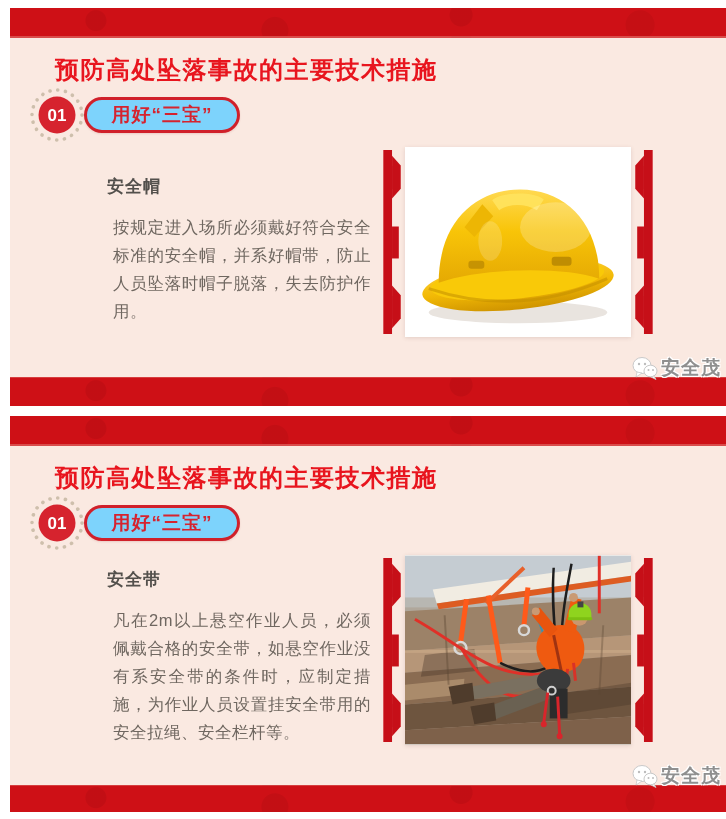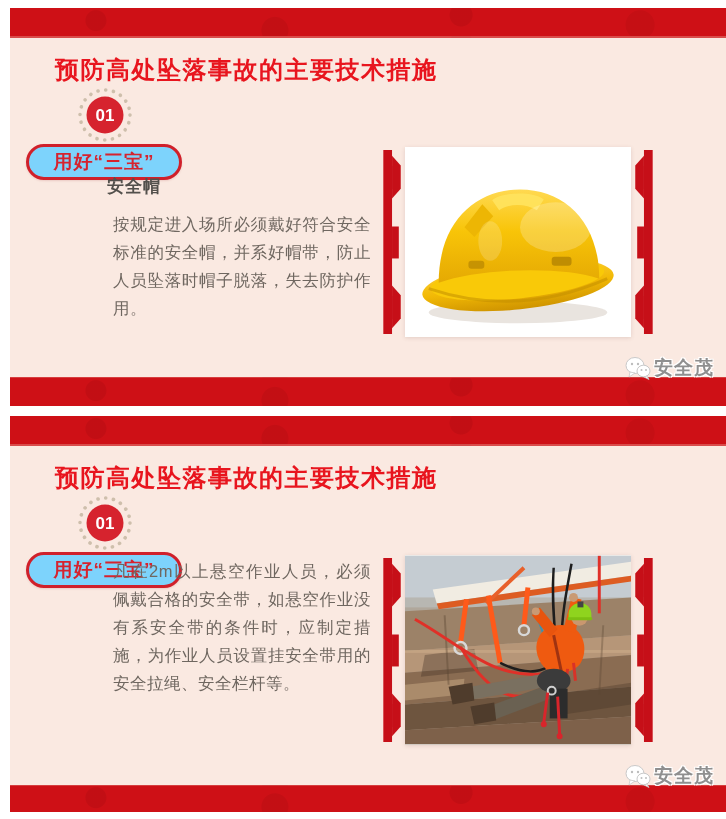--- a/index.html
+++ b/index.html
@@ -23,53 +23,53 @@
   }
   .topbar{top:0;border-bottom:2px solid rgba(230,150,140,.45);}
   .bottombar{bottom:0;border-top:1px solid rgba(230,150,140,.35);}
   .slide2 .bottombar{height:26px;}
 
   .title{
     position:absolute;top:46px;left:45px;margin:0;
     font-size:24px;font-weight:bold;color:#e8151e;letter-spacing:1.5px;white-space:nowrap;
   }
 
-  .step{position:absolute;top:78px;left:18px;display:flex;align-items:center;flex-direction:column;}
+  .step{position:absolute;top:78px;left:18px;display:flex;align-items:center;}
   .badge{width:58px;height:58px;flex:0 0 auto;}
   .badge text{font-family:"Liberation Sans","DejaVu Sans",sans-serif;font-size:17px;font-weight:bold;fill:#ffffff;}
   .pill{
     margin-left:-2px;width:150px;height:30px;background:#7dd3fc;
     border:3.5px solid #d0202a;border-radius:20px;
     display:flex;align-items:center;justify-content:center;
     color:#d6232e;font-weight:bold;font-size:19px;letter-spacing:1px;
     box-shadow:0 1px 2px rgba(160,40,40,.15);
   }
 
   .content{position:absolute;left:85px;width:306px;}
   .slide1 .content{top:155px;}
   .slide2 .content{top:140px;}
   .content h2{margin:12px;font-size:17px;color:#53504c;font-weight:bold;letter-spacing:1px;}
   .content p{
-    margin:1px 0 0 18px;width:258px;
+    margin:15px 0 0 18px;width:258px;
     font-size:16.5px;line-height:28px;color:#6f6760;letter-spacing:.5px;
     text-align:justify;
   }
 
   .photo-area{position:absolute;left:373px;top:139px;width:270px;height:190px;}
   .bracket{position:absolute;top:3px;width:20px;height:184px;}
   .bracket.left{left:0;}
   .bracket.right{right:0;transform:scaleX(-1);}
   .photo{
     position:absolute;left:22px;top:0;width:226px;height:190px;background:#ffffff;
     box-shadow:0 1px 4px rgba(120,80,70,.18);
   }
   .photo svg{display:block;width:100%;height:100%;}
 
   .watermark{
-    position:absolute;top:347px;right:12px;display:flex;align-items:center;gap:3px;z-index:5;
+    position:absolute;top:347px;right:5px;display:flex;align-items:center;gap:3px;z-index:5;
   }
   .watermark .wm-label{
     font-size:19px;font-weight:bold;color:#8f8f8f;letter-spacing:1px;
     text-shadow:-1px -1px 0 #fff,1px -1px 0 #fff,-1px 1px 0 #fff,1px 1px 0 #fff;
   }
   .wm-icon{width:26px;height:24px;}
 </style>
 </head>
 <body>
 
@@ -172,20 +172,21 @@
       <circle cx="29" cy="29" r="25" fill="none" stroke="#cebfac" stroke-width="3.6" stroke-dasharray="0.1 7.75" stroke-linecap="round"></circle>
       <circle cx="29" cy="29" r="18.5" fill="#d6232e"></circle>
       <text x="29" y="35" text-anchor="middle">01</text>
     </svg>
     <div class="pill">
       <span>用好“三宝”</span>
     </div>
   </div>
 
   <div class="content">
+    <h2>安全带</h2>
     <p>凡在2m以上悬空作业人员，必须佩戴合格的安全带，如悬空作业没有系安全带的条件时，应制定措施，为作业人员设置挂安全带用的安全拉绳、安全栏杆等。</p>
   </div>
 
   <div class="photo-area">
     <svg class="bracket left" viewBox="0 0 20 190">
       <g fill="#c60f18">
         <rect x="0" y="0" width="9" height="190"></rect>
         <polygon points="9,6 18,16 18,40 9,50"></polygon>
         <rect x="9" y="79" width="7" height="33"></rect>
         <polygon points="9,140 18,150 18,174 9,184"></polygon>

